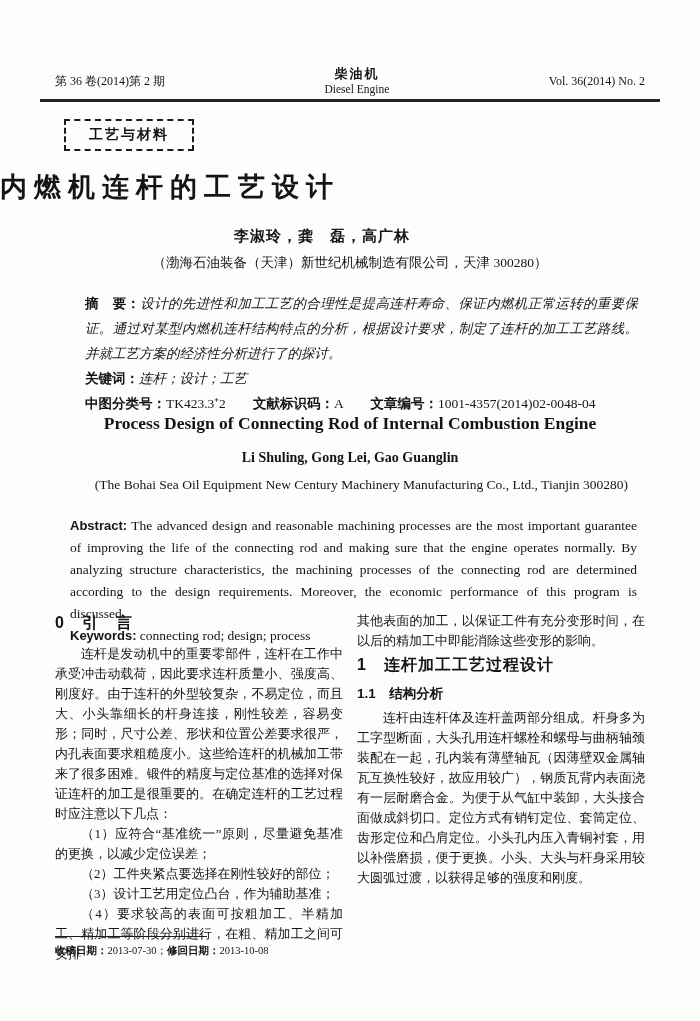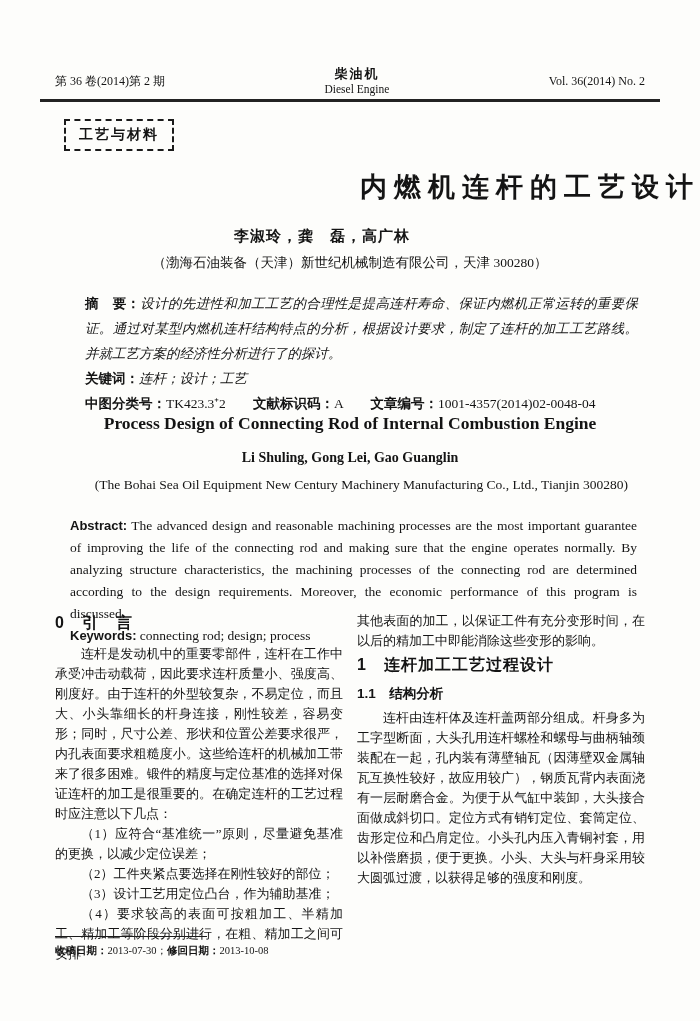--- a/index.html
+++ b/index.html
@@ -23,28 +23,28 @@
   .jcn{font-size:13px;font-weight:bold;letter-spacing:2px;}
   .jen{font-size:11.5px;}
   .rule{
     position:absolute;top:99px;left:40px;width:620px;height:5px;
     background:linear-gradient(to bottom,#232323 0 50%,#fdfdfb 50% 70%,#9b9b9b 70% 88%,#fdfdfb 88% 100%);
   }
   
   .cat-box{
     position:absolute;top:119px;left:64px;
     border:2px dashed #1b1b1b;
-    padding:5px 13px;
+    padding:5px 23px;
     font-family:"Liberation Sans",sans-serif;
     font-weight:bold;font-size:14px;letter-spacing:2px;
   }
   
   .title-cn{
     position:absolute;top:169px;left:0;width:700px;margin:0;
-    text-align:right;
+    text-align:left;
     font-family:"Liberation Sans",sans-serif;
     font-size:27px;font-weight:bold;letter-spacing:7px;
   }
   .authors-cn{
     position:absolute;top:227px;left:0;width:644px;
     text-align:center;
     font-family:"Liberation Sans",sans-serif;
     font-size:15px;font-weight:bold;letter-spacing:1px;
   }
   .affil-cn{

